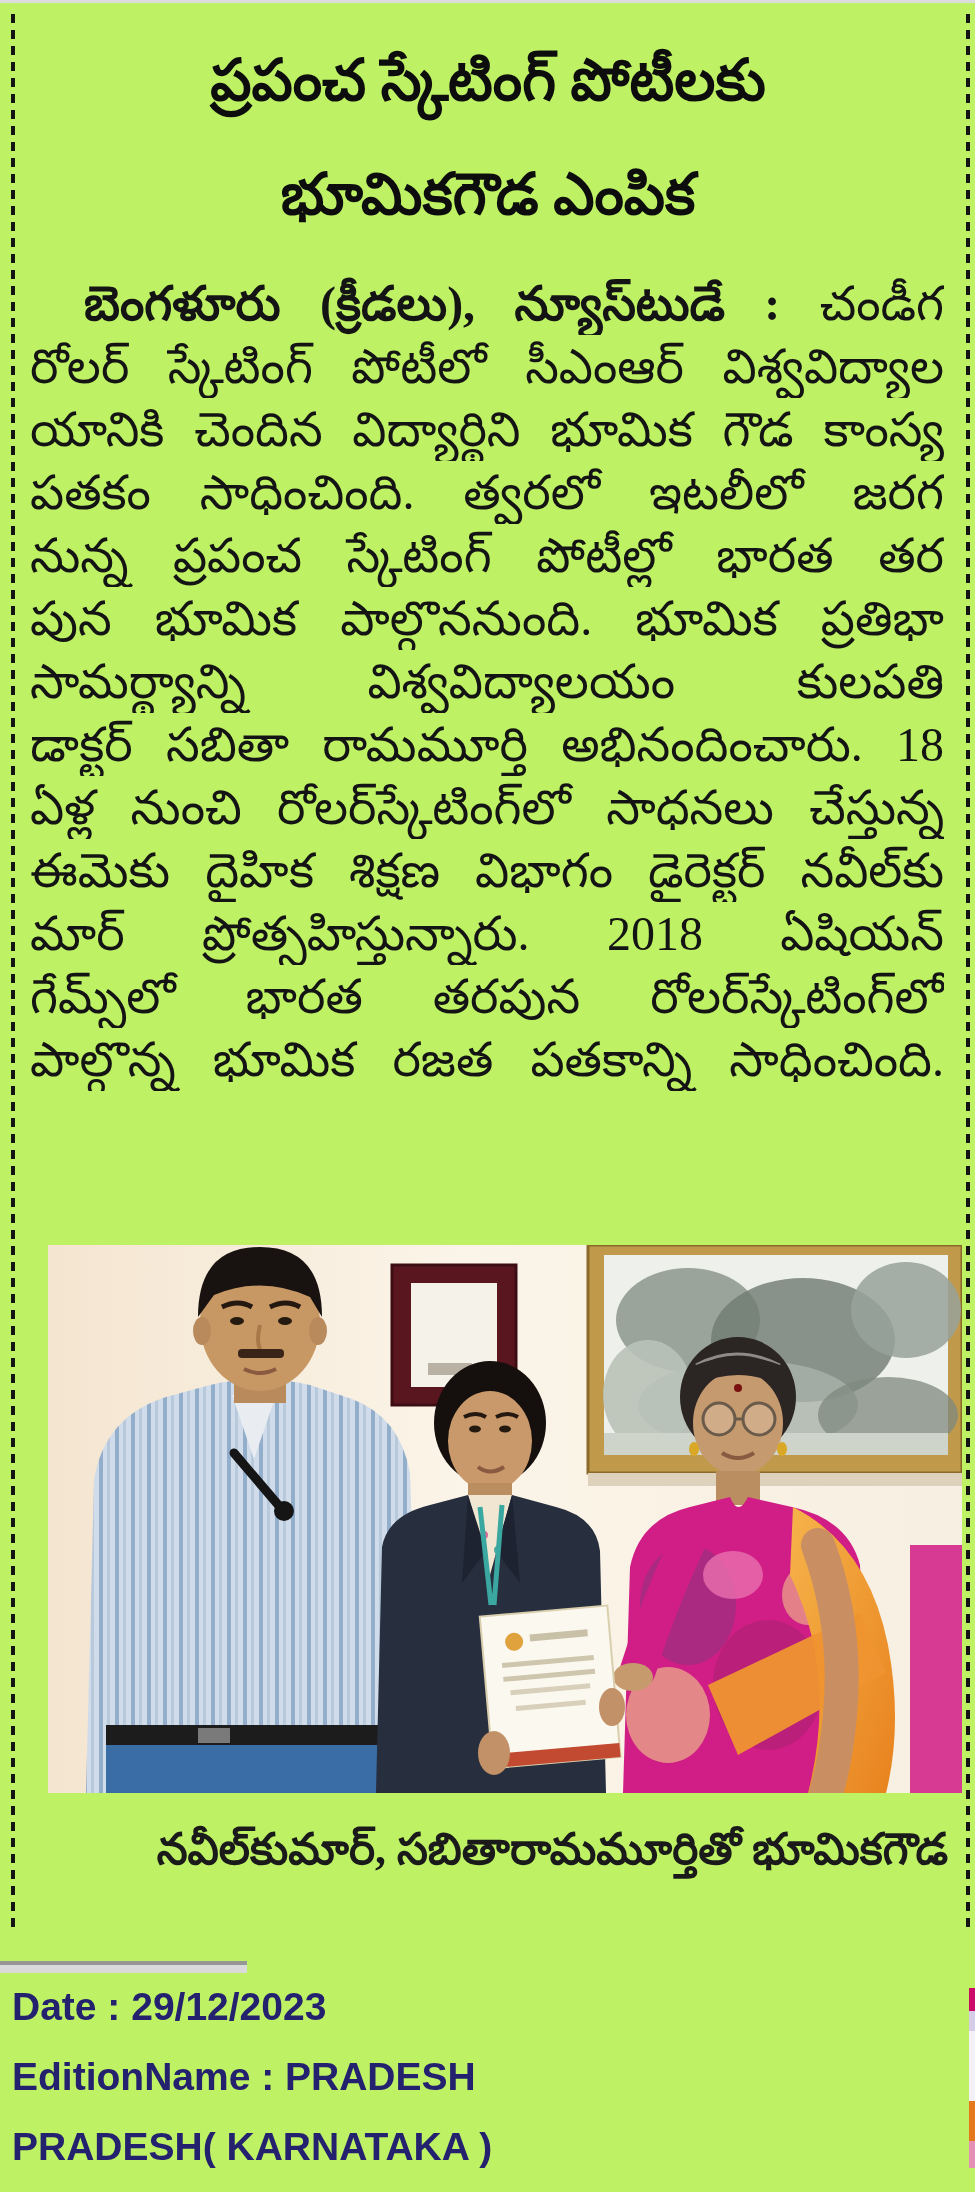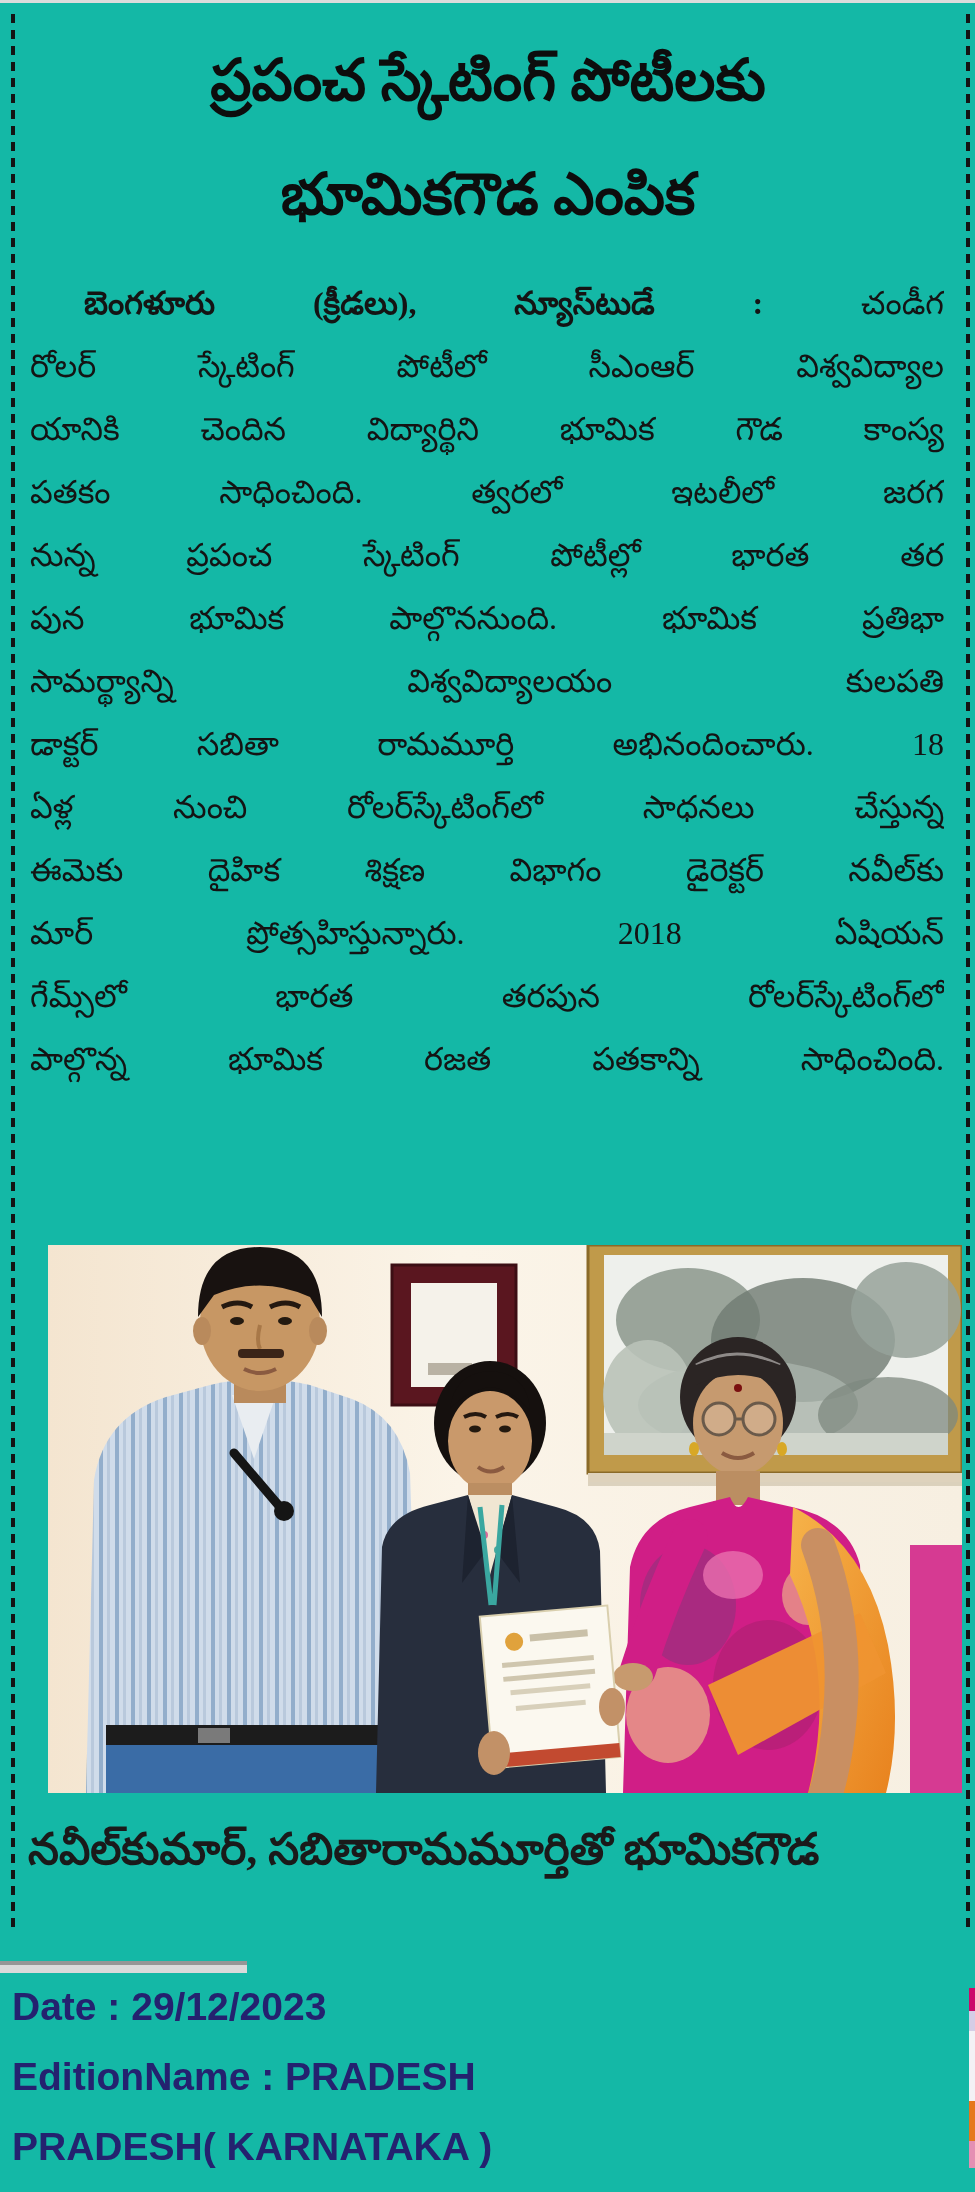--- a/index.html
+++ b/index.html
@@ -1,53 +1,53 @@
 <!DOCTYPE html>
 <html><head>
 <meta charset="utf-8">
 <style>
   * { margin:0; padding:0; box-sizing:border-box; }
   html,body { background:#ffffff; }
   .page {
     position:relative; width:975px; height:2192px;
-    background:#14b8a6; overflow:hidden;
+    background:#bef264; overflow:hidden;
     font-family:"Liberation Serif", serif;
   }
   .top-line { position:absolute; left:0; top:0; width:975px; height:3px; background:#dcdcdc; }
 
   
   .dash { position:absolute; top:14px; height:1918px; width:4px;
     background:repeating-linear-gradient(180deg,#141414 0 9px, transparent 9px 16px); }
   .dash.left  { left:11px; }
   .dash.right { left:966px; }
 
   .content { position:absolute; left:28px; top:0; width:920px; height:2192px; }
 
   .headline {
     position:absolute; top:24px; left:0; width:920px;
     font-size:58px; line-height:114px; font-weight:bold; color:#0d0d0d;
     text-align:center; letter-spacing:0;
   }
   .body-text {
     position:absolute; top:272px; left:2px; width:914px;
-    font-size:32px; line-height:63px; color:#141414;
+    font-size:48px; line-height:63px; color:#141414;
   }
   .bline {
     width:100%; text-align:justify; text-align-last:justify;
     white-space:nowrap; overflow:hidden;
   }
   .bline.first { text-indent:54px; }
   .bline .lead { font-weight:bold; }
 
   .photo-fig { position:absolute; left:20px; top:1245px; width:914px; height:548px; }
   .photo-fig svg { display:block; width:914px; height:548px; background:#f6ead9; }
 
   .caption {
     position:absolute; top:1818px; left:0; width:920px;
-    text-align:left; font-size:44px; line-height:64px;
+    text-align:right; font-size:44px; line-height:64px;
     font-weight:bold; color:#1a1a1a;
   }
 
   .meta-bar {
     position:absolute; left:0; top:1961px; width:247px; height:12px;
     background:linear-gradient(180deg,#969696 0 4px,#dadada 4px 100%);
   }
   .meta {
     position:absolute; left:12px; top:1972px; width:700px;
     font-family:"Liberation Sans", sans-serif; font-weight:bold;

